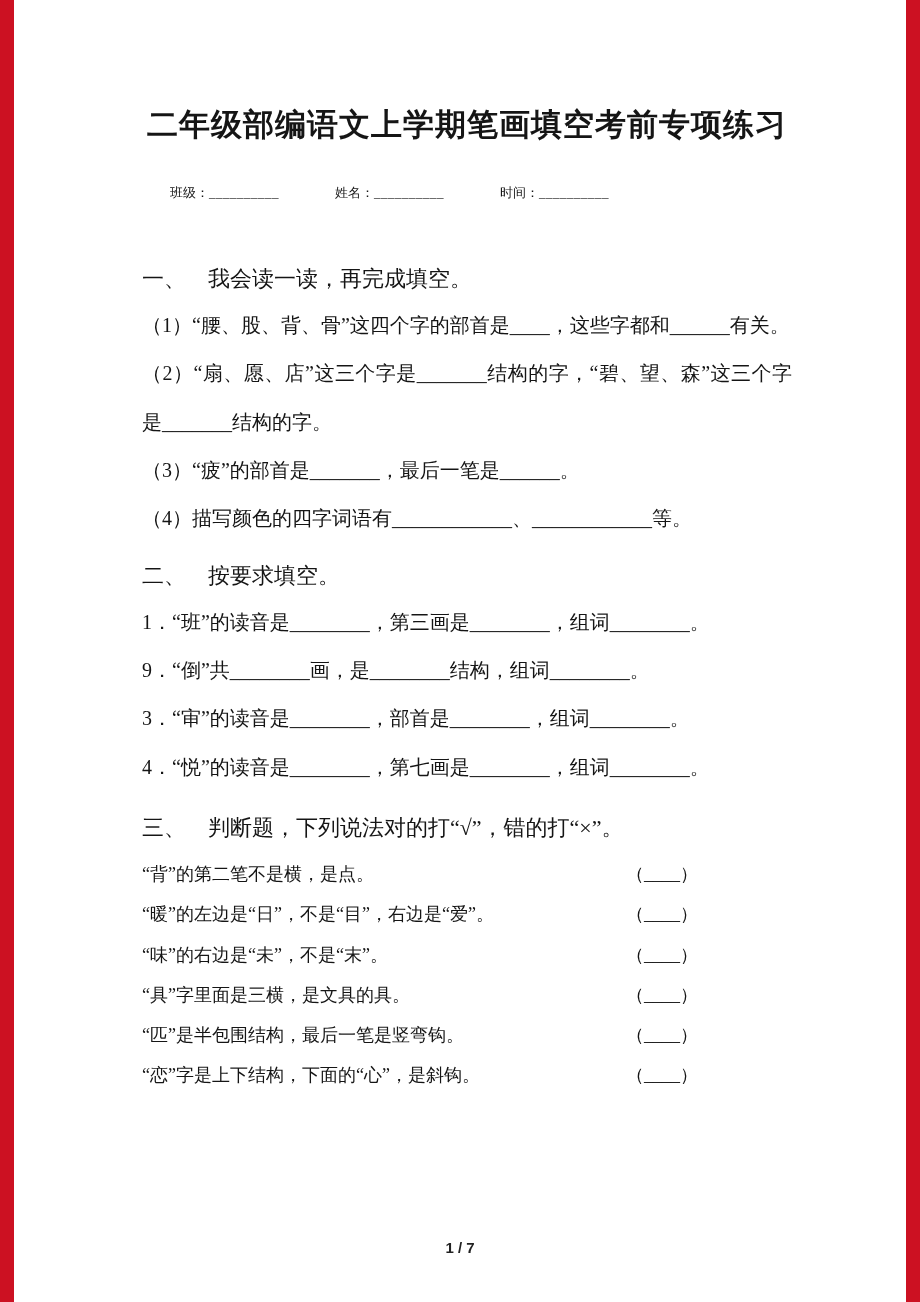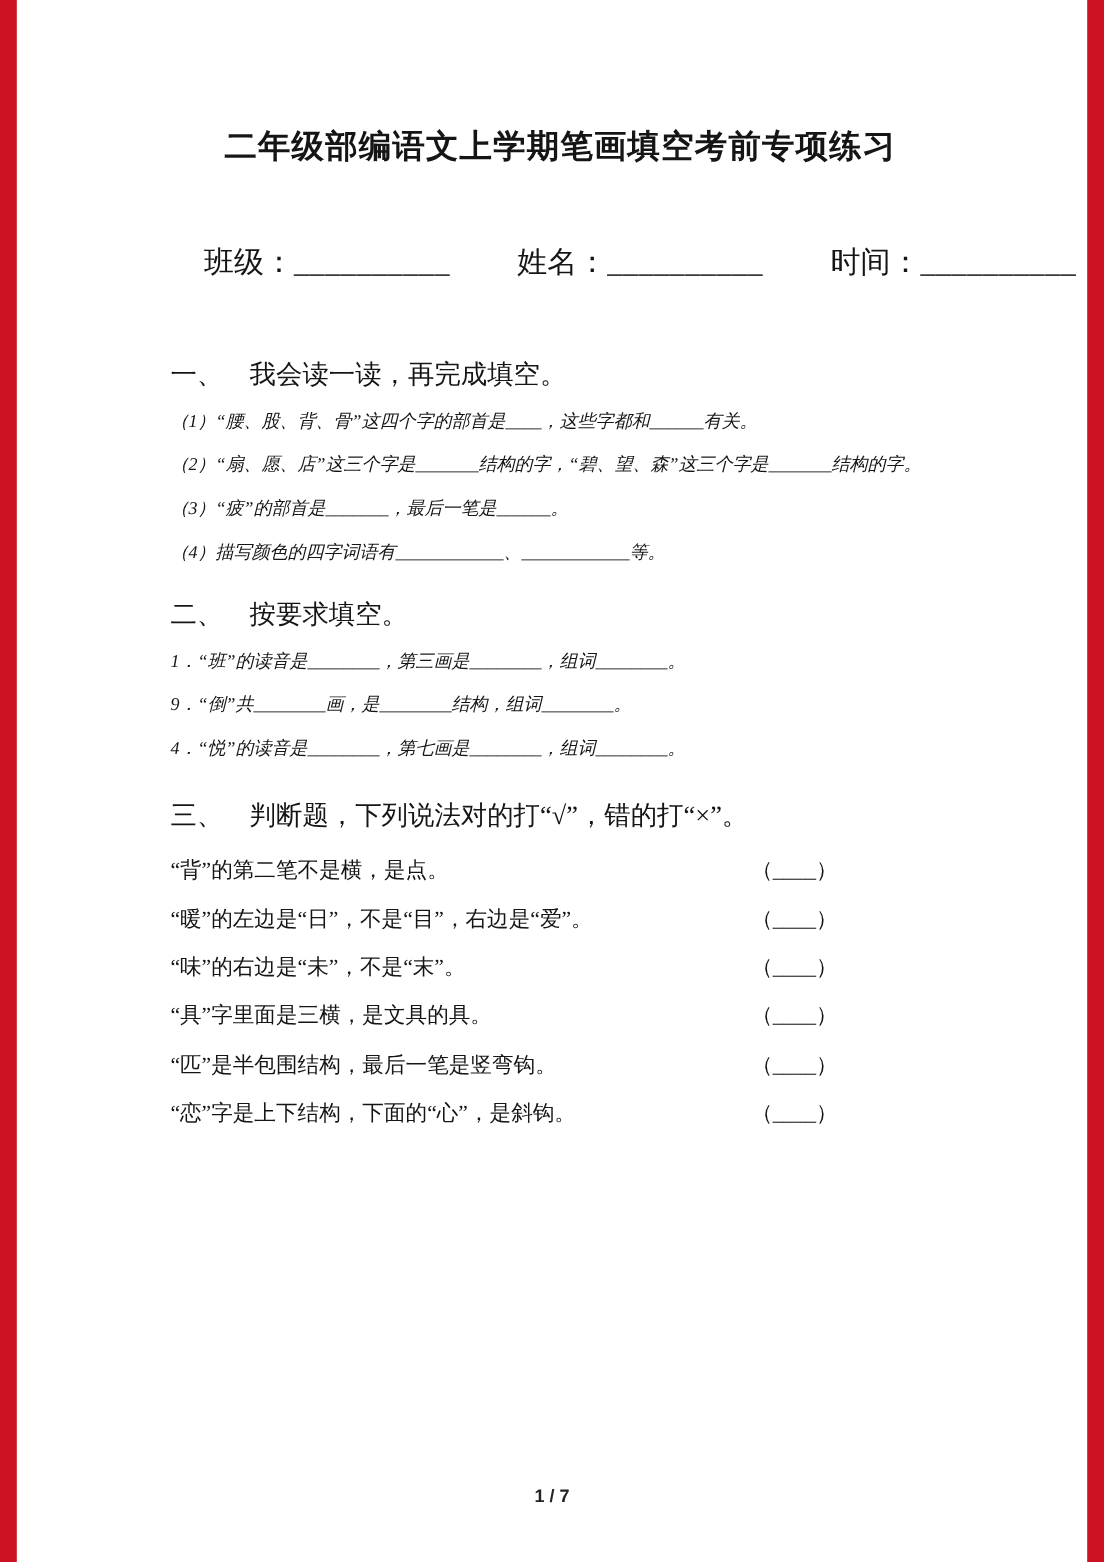--- a/index.html
+++ b/index.html
@@ -20,51 +20,50 @@
   .red-bar.left { left: 0; }
   .red-bar.right { right: 0; }
 
   .content {
     position: absolute;
     inset: 0;
     padding: 104px 128px 0 142px;
   }
 
   .title {
-    font-size: 27px;
+    font-size: 31px;
     font-weight: bold;
     text-align: center;
     letter-spacing: 1px;
     font-family: "Liberation Sans", "DejaVu Sans", sans-serif;
   }
 
   .form-line {
-    margin-top: 62px;
+    margin-top: 38px;
     padding-left: 28px;
     display: flex;
     gap: 56px;
-    font-size: 25px;
+    font-size: 13px;
     white-space: nowrap;
   }
   .form-field .blank { letter-spacing: 0.5px; }
 
   .section-heading {
     font-size: 22px;
     font-weight: 400;
     line-height: 1.4;
   }
   #section1 { margin-top: 62px; }
   #section2 { margin-top: 18px; }
   #section3 { margin-top: 22px; }
 
   .q {
-    font-size: 15px;
+    font-size: 20px;
     line-height: 2.42;
     text-align: justify;
-    font-style: italic;
   }
   #section1 .q-list, #section2 .q-list { margin-top: 6px; }
 
   .judge-list { margin-top: 10px; }
   .judge-row {
     display: flex;
     justify-content: space-between;
     align-items: baseline;
     width: 556px;
     font-size: 18px;
@@ -107,20 +106,21 @@
       <p class="q">（3）“疲”的部首是_______，最后一笔是______。</p>
       <p class="q">（4）描写颜色的四字词语有____________、____________等。</p>
     </div>
   </section>
 
   <section id="section2">
     <h2 class="section-heading">二、　按要求填空。</h2>
     <div class="q-list">
       <p class="q">1．“班”的读音是________，第三画是________，组词________。</p>
       <p class="q">9．“倒”共________画，是________结构，组词________。</p>
+      <p class="q">3．“审”的读音是________，部首是________，组词________。</p>
       <p class="q">4．“悦”的读音是________，第七画是________，组词________。</p>
     </div>
   </section>
 
   <section id="section3">
     <h2 class="section-heading">三、　判断题，下列说法对的打“√”，错的打“×”。</h2>
     <div class="judge-list">
       <div class="judge-row">
         <span class="judge-text">“背”的第二笔不是横，是点。</span>
         <span class="judge-answer">（____）</span>

